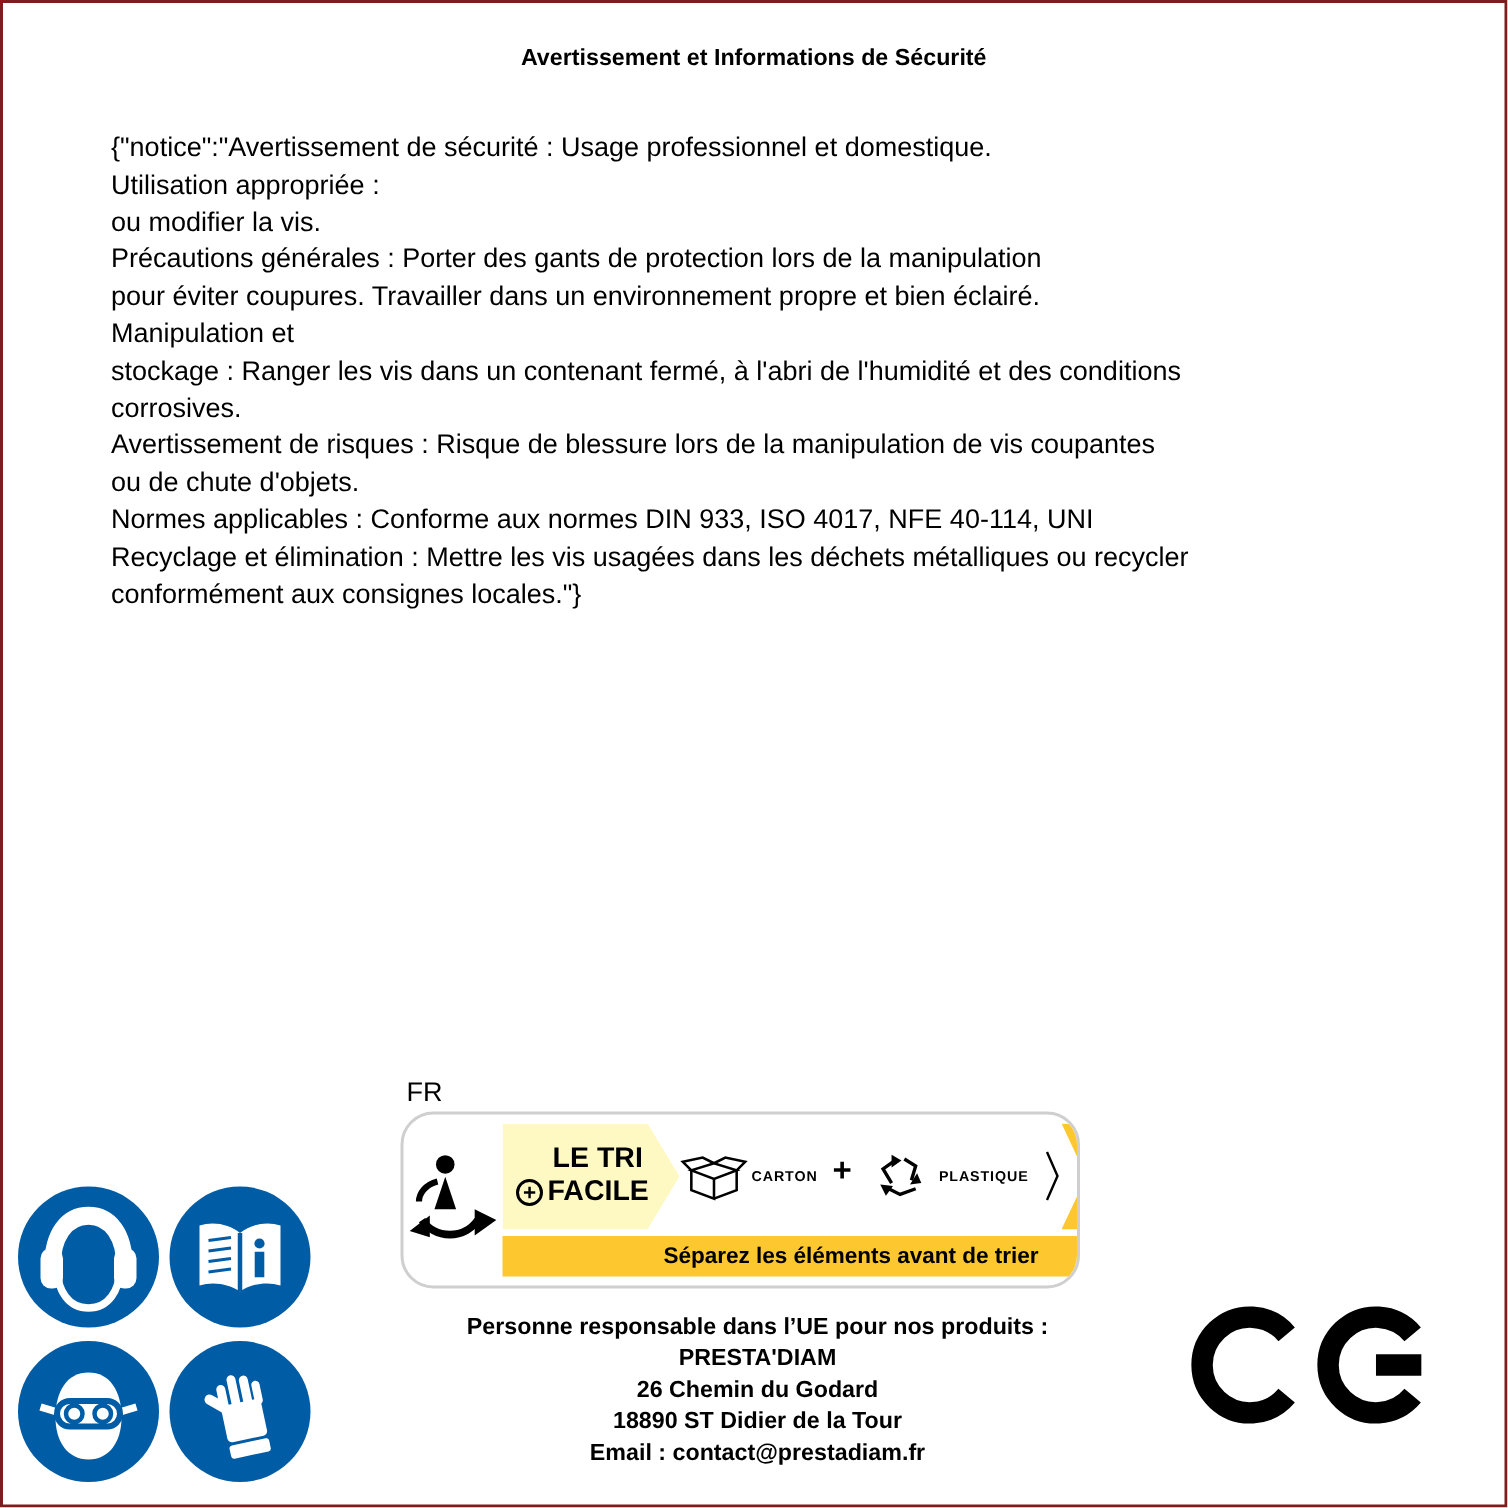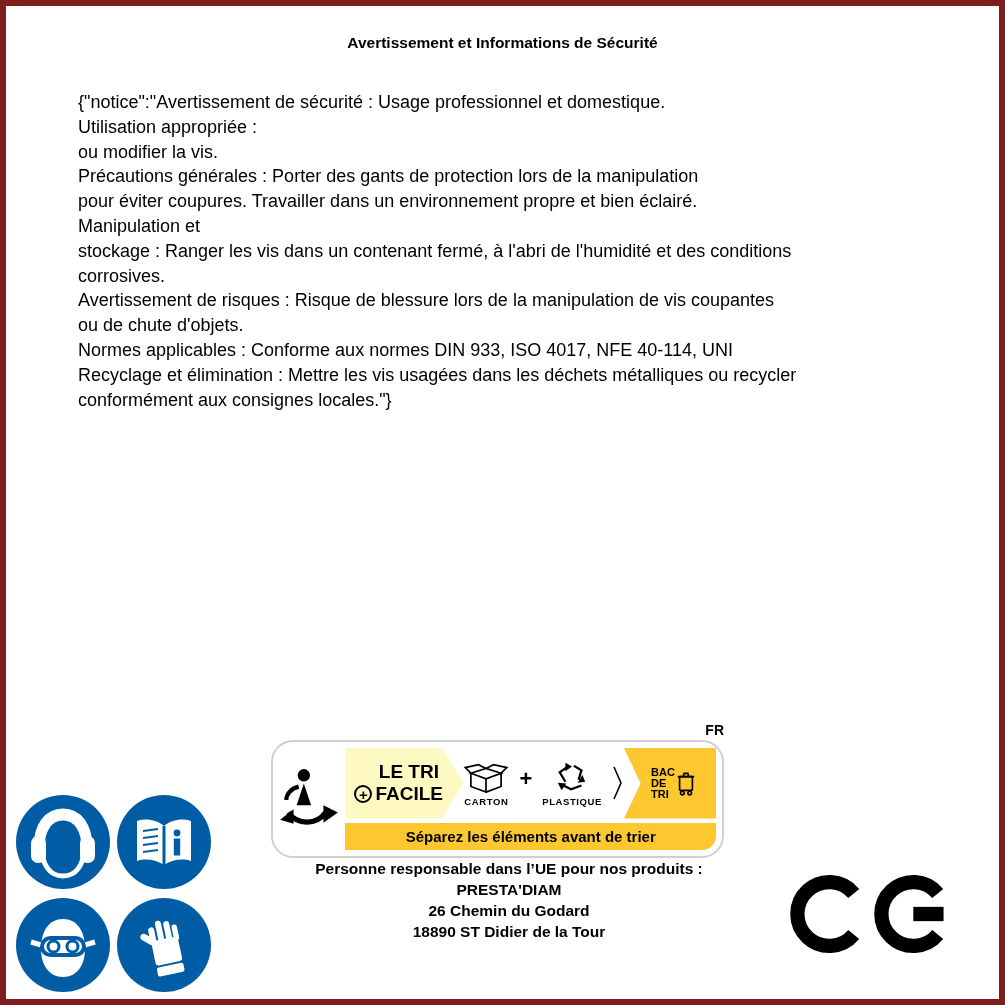--- a/index.html
+++ b/index.html
@@ -1,40 +1,40 @@
 <!DOCTYPE html>
 <html><head>
 <meta charset="utf-8">
 <style>
   * { margin:0; padding:0; box-sizing:border-box; }
   html,body { background:#fff; }
   body { font-family:"Liberation Sans", sans-serif; color:#000; }
   .page {
     position:relative; width:1005px; height:1005px;
-    background:#fff; border:6px solid #7f1d1d; overflow:hidden;
+    background:#fff; border:2px solid #7f1d1d; overflow:hidden;
   }
   .title {
     position:absolute; top:28px; left:0; width:100%;
     text-align:center; font-weight:bold; font-size:15.5px;
   }
   .notice {
     position:absolute; left:72px; top:84px; width:905px;
     font-size:18px; line-height:24.8px; white-space:nowrap;
   }
   
   .safety-icons {
     position:absolute; left:9px; top:788px;
     display:grid; grid-template-columns:96px 96px; gap:7px 5px;
   }
   .safety-icon { width:96px; height:96px; }
   .safety-icon svg { width:100%; height:100%; display:block; }
 
   
   .infotri-wrap { position:absolute; left:265px; top:716px; }
-  .fr-label { font-weight:bold; font-size:14px; margin-left:4px;text-align:right; }
+  .fr-label { font-weight:normal; font-size:18px; margin-left:4px; }
   .infotri {
     width:453px; height:118px; background:#fff;
     border:2px solid #cfcfcf; border-radius:22px;
     display:flex; overflow:hidden; margin-top:2px;
   }
   .infotri-left { width:84px; display:flex; align-items:center; justify-content:center; }
   .infotri-left svg { width:66px; height:72px; }
   .infotri-right { flex:1; display:flex; flex-direction:column; padding:6px 6px 6px 0; }
   .infotri-main { height:72px; display:flex; align-items:stretch; }
   .letri {
@@ -43,42 +43,42 @@
     display:flex; flex-direction:column; justify-content:center;
     padding-left:9px; font-weight:bold; font-size:19px; line-height:22px;text-align:center;
   }
   .plus-circle {
     display:inline-flex; align-items:center; justify-content:center;
     width:18px; height:18px; border:2.5px solid #000; border-radius:50%;
     font-size:15px; line-height:15px; margin-right:3px; vertical-align:-2px;
   }
   .letri-row2 { display:flex; align-items:center; }
   .materials { flex:1; display:flex; align-items:center; justify-content:center; gap:10px; background:#fff; }
-  .material { display:flex; flex-direction:column; align-items:center; gap:2px; }
+  .material { display:flex; flex-direction:row; align-items:center; gap:2px; }
   .material svg { width:46px; height:34px; }
   .material-label { font-size:9.5px; font-weight:bold; letter-spacing:0.6px; }
   .plus-big { font-size:22px; font-weight:bold; margin-top:-8px; }
   .chev { width:12px; height:40px; align-self:center; }
   .bac {
     background:#fdc82f; width:92px; flex:0 0 92px;
     clip-path:polygon(0 0, 100% 0, 100% 100%, 0 100%, 18% 50%);
     display:flex; align-items:center; justify-content:center; gap:0;
     font-weight:bold; font-size:11px; line-height:11px;
   }
   .bac-text { text-align:left; padding-left:8px; }
   .bac svg { width:22px; height:30px; }
   .tagline {
     height:28px; background:#fdc82f; margin-top:4px;
     display:flex; align-items:center; justify-content:center;
     font-weight:bold; font-size:15px;
     border-radius:0 0 14px 0;
   }
   
   .footer {
-    position:absolute; left:253px; top:852px; width:500px;
+    position:absolute; left:253px; top:872px; width:500px;
     text-align:center; font-weight:bold; font-size:15.5px; line-height:21px;
   }
   
   .ce { position:absolute; right:42px; top:852px; width:168px; height:112px; }
   .ce svg { width:100%; height:100%; display:block; }
 </style>
 </head>
 <body>
 
 <div class="page">
@@ -222,20 +222,21 @@
         <div class="tagline">Séparez les éléments avant de trier</div>
       </div>
     </div>
   </div>
 
   <div class="footer">
     <div>Personne responsable dans l’UE pour nos produits :</div>
     <div>PRESTA'DIAM</div>
     <div>26 Chemin du Godard</div>
     <div>18890 ST Didier de la Tour</div>
+    <div>Email : contact@prestadiam.fr</div>
   </div>
 
   <div class="ce">
     <svg viewBox="0 0 200 100">
       <path d="M 77.1 25.6 A 38 38 0 1 0 77.1 74.4" fill="none" stroke="#000" stroke-width="17"></path>
       <path d="M 177.1 25.6 A 38 38 0 1 0 177.1 74.4" fill="none" stroke="#000" stroke-width="17"></path>
       <line x1="148" y1="50" x2="184" y2="50" stroke="#000" stroke-width="17"></line>
     </svg>
   </div>
 

